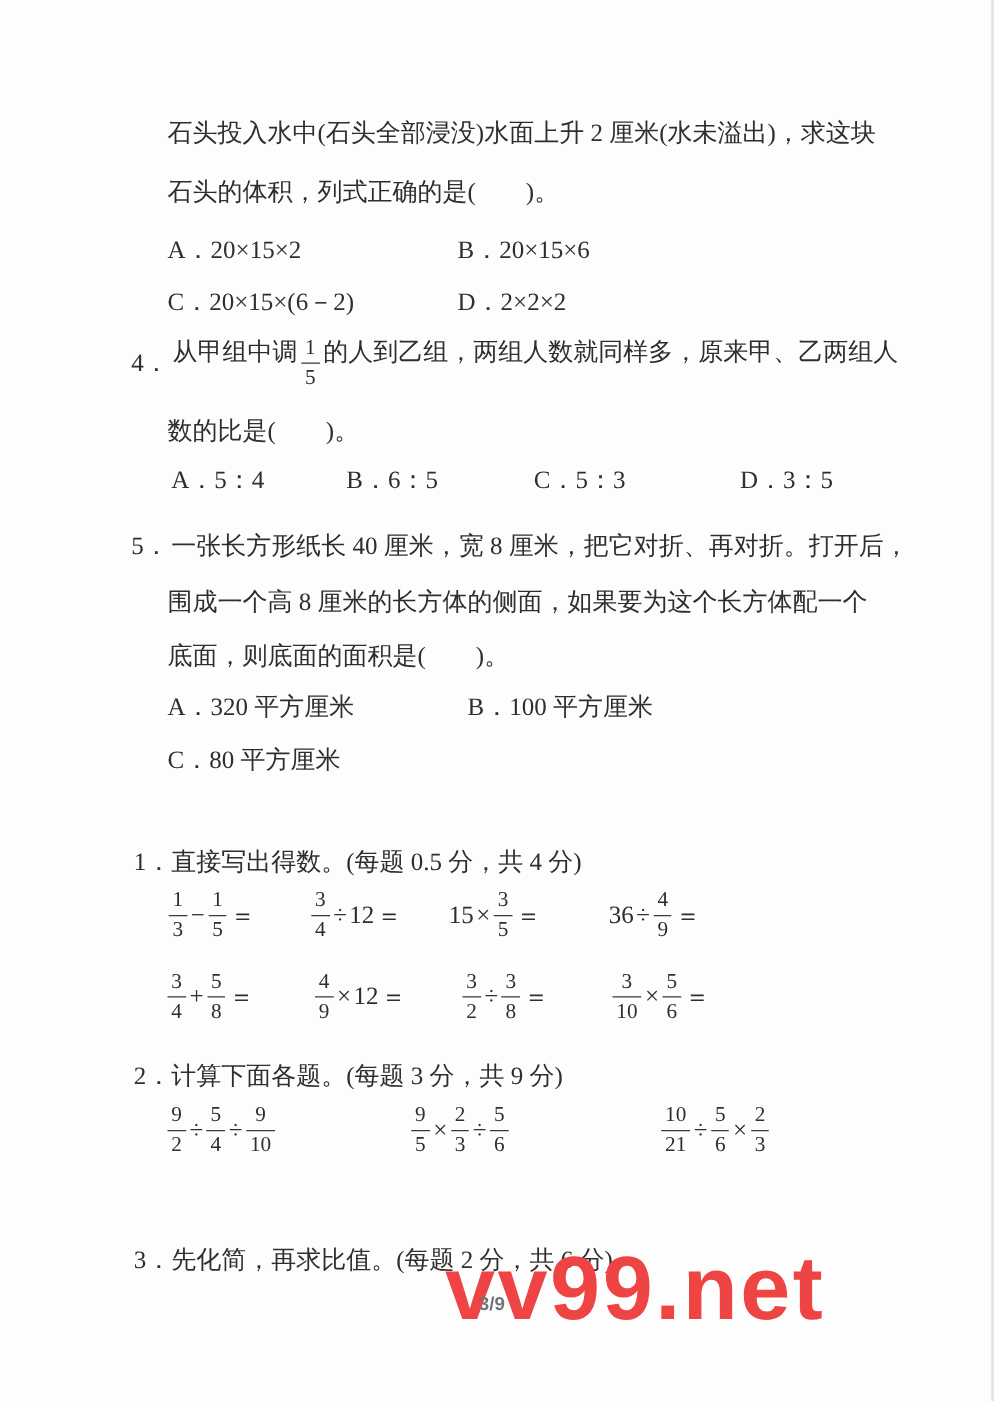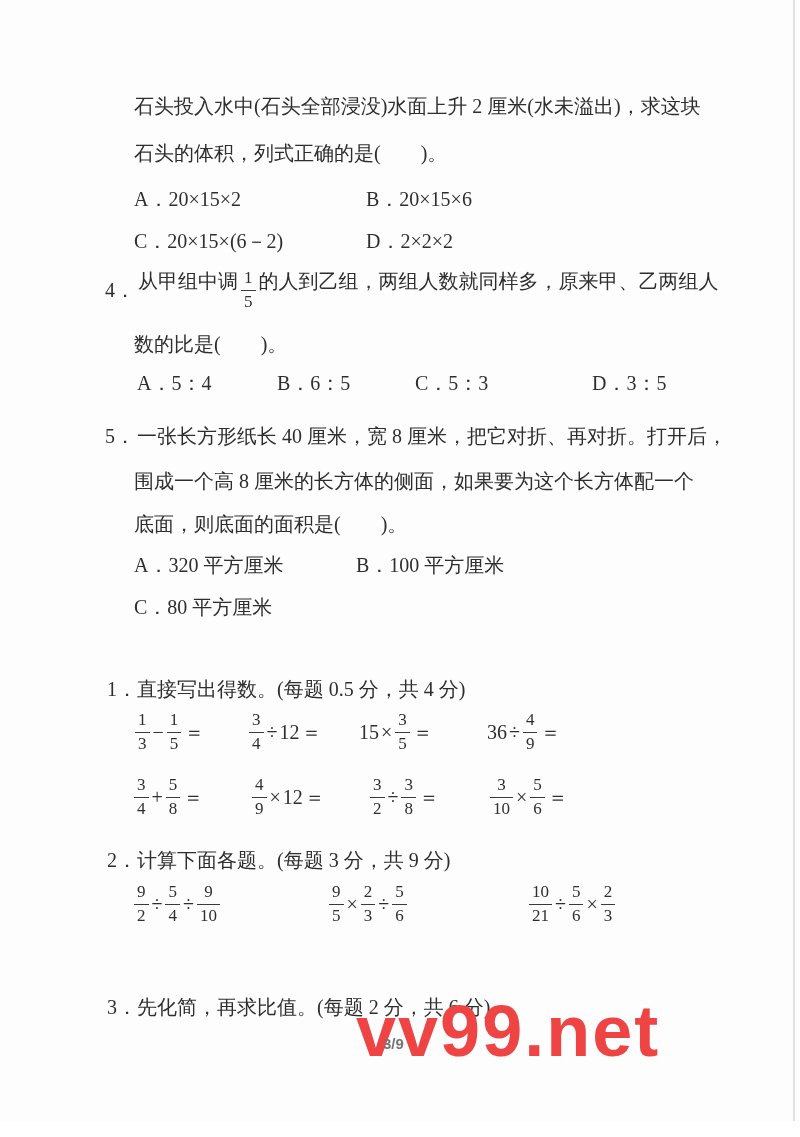--- a/index.html
+++ b/index.html
@@ -39,31 +39,31 @@
   <div class="line" style="left:134px;top:219px">C．20×15×(6－2)</div>
   <div class="line" style="left:366px;top:219px">D．2×2×2</div>
 
   <div class="line tall" style="left:105px;top:260px">
     <span class="qnum">4．</span>
     <span class="expr"><span class="tok">从甲组中调</span><span class="frac"><span class="fnum">1</span><span class="fden">5</span></span><span class="tok">的人到乙组，两组人数就同样多，原来甲、乙两组人</span></span>
   </div>
   <div class="line" style="left:134px;top:322px">数的比是(　　)。</div>
   <div class="line" style="left:137px;top:361px">A．5：4</div>
   <div class="line" style="left:277px;top:361px">B．6：5</div>
-  <div class="line" style="left:415px;top:361px">C．5：3</div>
+  <div class="line" style="left:427px;top:361px">C．5：3</div>
   <div class="line" style="left:592px;top:361px">D．3：5</div>
 
   <div class="line" style="left:105px;top:414px">
     <span class="qnum">5．</span>
     <span>一张长方形纸长 40 厘米，宽 8 厘米，把它对折、再对折。打开后，</span>
   </div>
   <div class="line" style="left:134px;top:459px">围成一个高 8 厘米的长方体的侧面，如果要为这个长方体配一个</div>
   <div class="line" style="left:134px;top:502px">底面，则底面的面积是(　　)。</div>
   <div class="line" style="left:134px;top:543px">A．320 平方厘米</div>
-  <div class="line" style="left:356px;top:543px">B．100 平方厘米</div>
+  <div class="line" style="left:374px;top:543px">B．100 平方厘米</div>
   <div class="line" style="left:134px;top:585px">C．80 平方厘米</div>
 
 
   <div class="line" style="left:107px;top:667px">1．直接写出得数。(每题 0.5 分，共 4 分)</div>
 
   <div class="expr-cell" style="left:133px;top:704px">
       <span class="frac">
         <span class="fnum">1</span>
         <span class="fden">3</span>
       </span>

